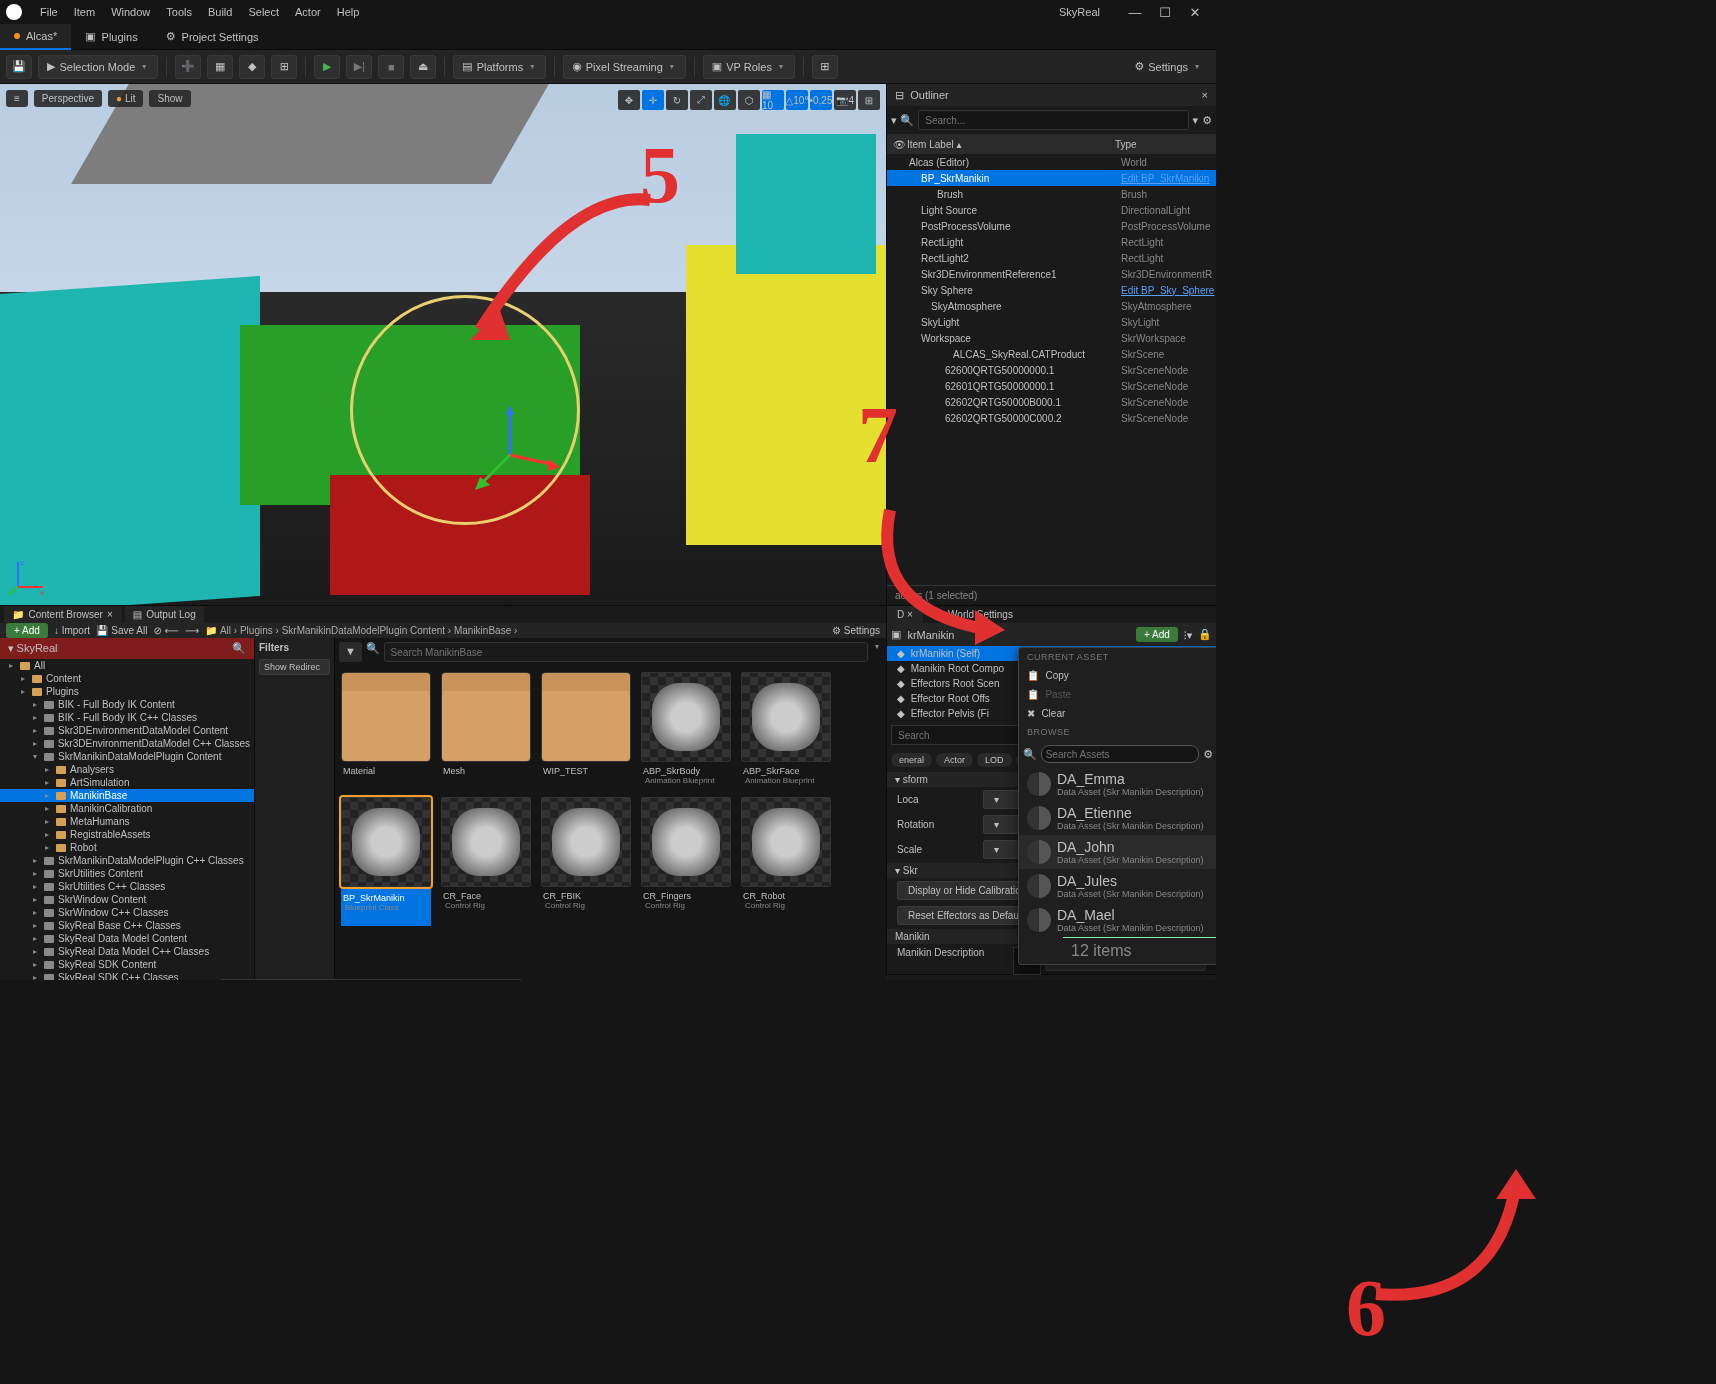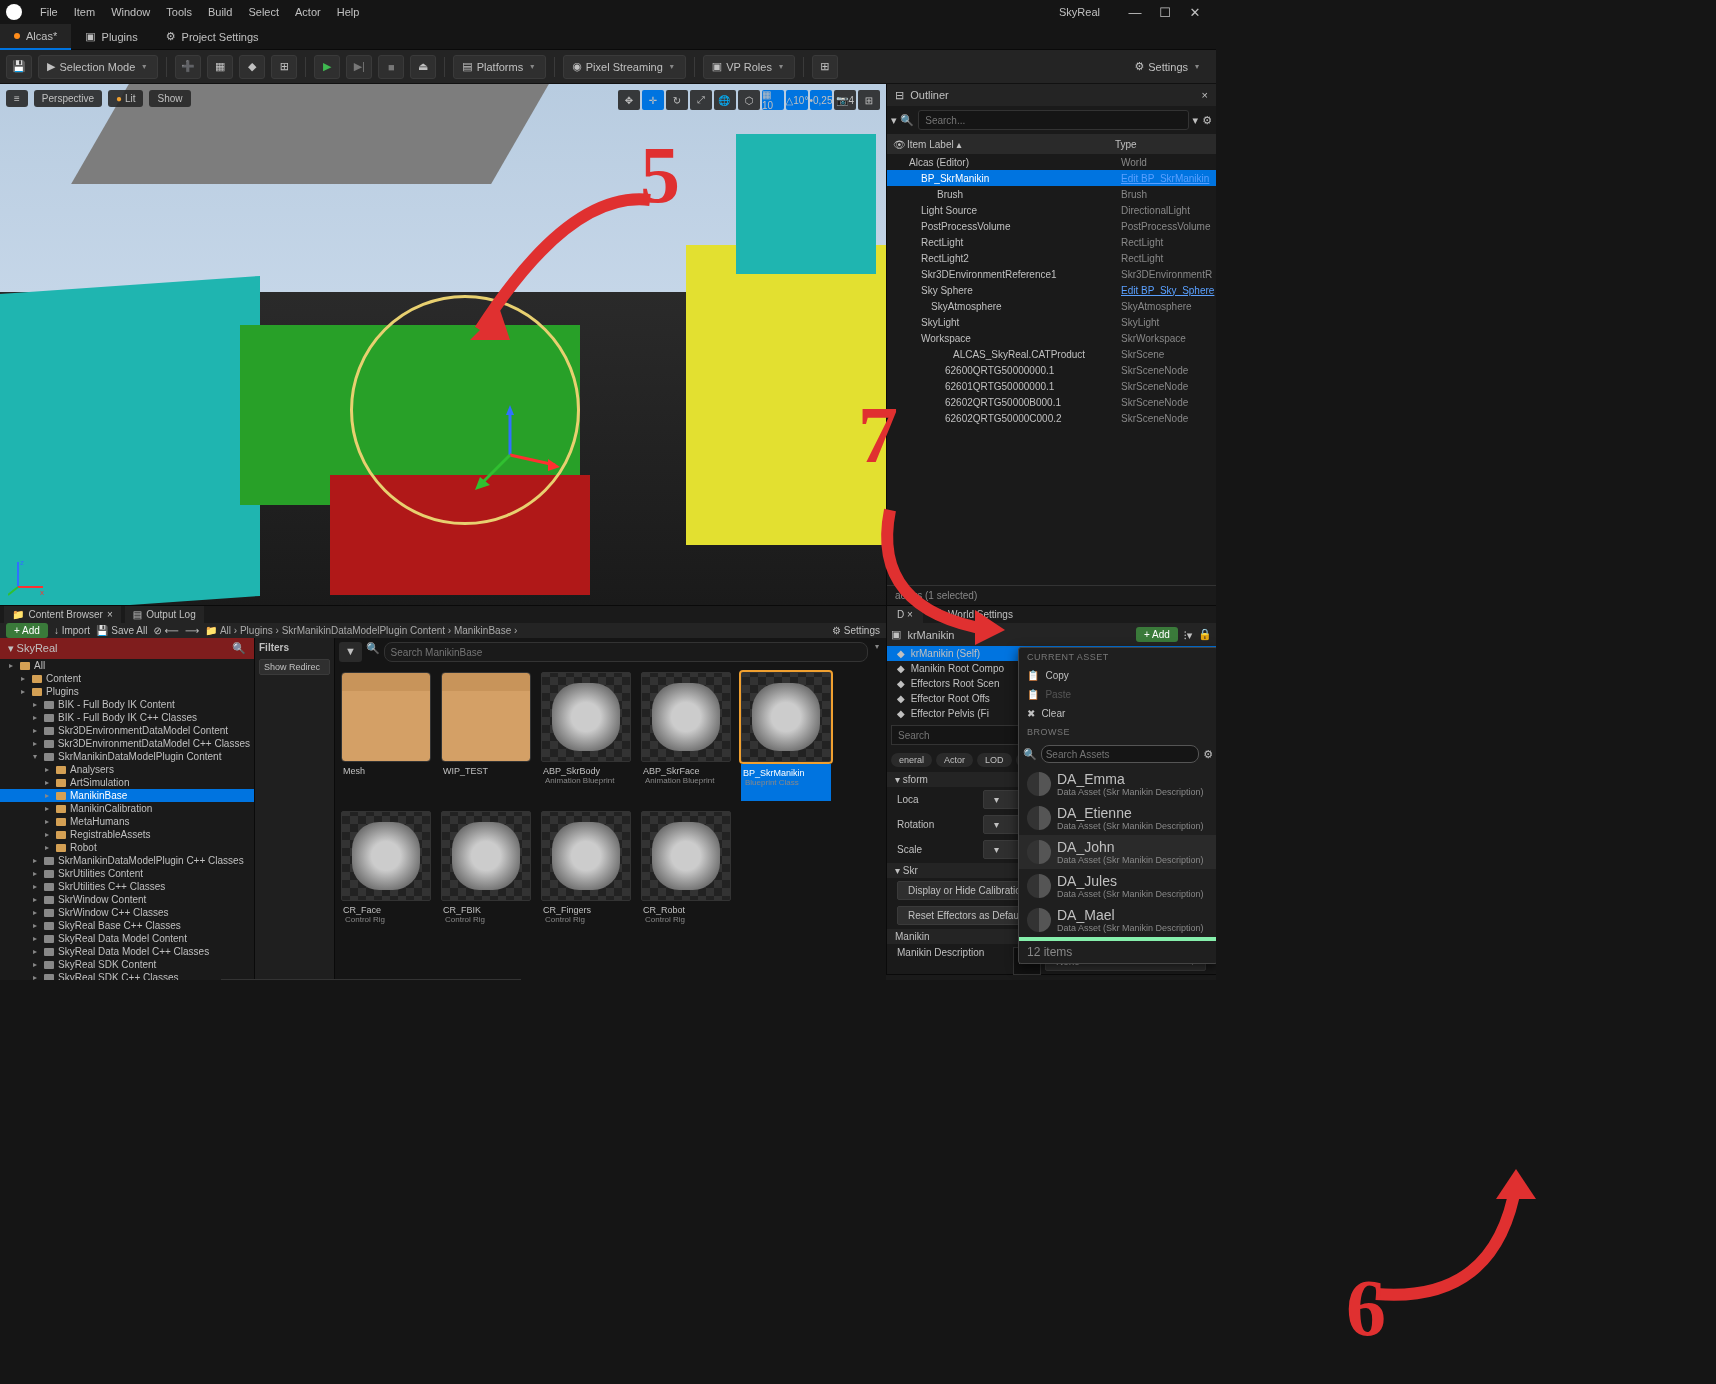--- a/index.html
+++ b/index.html
@@ -52,21 +52,21 @@
 .cb-body { flex: 1; display: flex; }
 .cb-tree { width: 255px; background: #1a1a1a; border-right: 1px solid #0a0a0a; overflow: hidden; }
 .cb-tree-head { display: flex; justify-content: space-between; padding: 4px 8px; background: #7f1d1d; }
 .cb-tree-item { padding: 1px 4px; font-size: 10px; display: flex; align-items: center; gap: 4px; white-space: nowrap; }
 .cb-tree-item.selected { background: #0074e0; color: #fff; }
 .folder-icon { width: 10px; height: 8px; background: #d4a054; border-radius: 1px; display: inline-block; }
 .folder-icon.plugin { background: #888; }
 .cb-filters { width: 80px; background: #1f1f1f; padding: 4px; border-right: 1px solid #0a0a0a; }
 .cb-grid { flex: 1; background: #151515; display: flex; flex-direction: column; }
 .cb-grid-search { padding: 4px; display: flex; gap: 4px; }
-.cb-grid-search input { flex: 1; background: #1a1a1a; border: 1px solid #333; height: 20px; padding: 0 6px; color: #888; border-radius: 8px; font-size: 10px; }
+.cb-grid-search input { flex: 1; background: #1a1a1a; border: 1px solid #333; height: 20px; padding: 0 6px; color: #888; border-radius: 3px; font-size: 10px; }
 .cb-grid-items { flex: 1; display: flex; flex-wrap: wrap; padding: 6px; gap: 10px; align-content: flex-start; overflow: hidden; }
 .asset { width: 90px; display: flex; flex-direction: column; gap: 2px; }
 .asset-thumb { width: 90px; height: 90px; background: #2a2a2a; border: 1px solid #333; border-radius: 2px; position: relative; overflow: hidden; }
 .asset-thumb.folder { background: linear-gradient(180deg, #c8945a 20%, #d4a066 20%); border-radius: 4px; }
 .asset-thumb.checker { background: repeating-conic-gradient(#333 0% 25%, #222 0% 50%) 0/16px 16px; }
 .asset-thumb.selected { outline: 2px solid #f0a030; }
 .asset-name { font-size: 9px; padding: 2px; overflow: hidden; white-space: nowrap; }
 .asset-type { font-size: 8px; color: #888; padding: 0 2px; }
 .cb-status { height: 18px; padding: 0 8px; display: flex; align-items: center; font-size: 10px; color: #888; }
 .cb-collections { height: 20px; padding: 0 8px; display: flex; align-items: center; justify-content: space-between; border-top: 1px solid #333; }
@@ -89,21 +89,21 @@
 .ap-header { font-size: 9px; color: #777; padding: 4px 8px; letter-spacing: 0.5px; }
 .ap-item { padding: 4px 8px; font-size: 10px; display: flex; gap: 6px; align-items: center; }
 .ap-item.disabled { color: #555; }
 .ap-search { padding: 4px; display: flex; gap: 4px; align-items: center; }
 .ap-search input { flex: 1; background: #151515; border: 1px solid #555; height: 18px; padding: 0 4px; font-size: 10px; color: #aaa; border-radius: 8px; }
 .ap-asset { display: flex; padding: 4px 8px; gap: 6px; align-items: center; }
 .ap-asset:hover, .ap-asset.highlight { background: #2a2a2a; }
 .ap-thumb { width: 24px; height: 24px; background: conic-gradient(#555 0 50%, #333 50% 100%); border-radius: 50%; }
 .ap-asset-name { font-size: 14px; }
 .ap-asset-type { font-size: 9px; color: #888; }
-.ap-footer { padding: 4px 8px; font-size: 12px; color: #888; border-top: 4px solid #86efac; }
+.ap-footer { padding: 4px 8px; font-size: 16px; color: #888; border-top: 1px solid #86efac; margin-left: 44px; }
 .statusbar { height: 26px; background: #1a1a1a; display: flex; align-items: center; padding: 0 6px; gap: 10px; border-top: 1px solid #0a0a0a; font-size: 10px; }
 .statusbar .spacer { flex: 1; }
 .cmd-input { background: #151515; border: 1px solid #333; height: 18px; width: 300px; padding: 0 6px; font-size: 10px; color: #666; }
 .annotation { position: absolute; color: #e03030; font-weight: 900; font-family: "Comic Sans MS", cursive; z-index: 200; pointer-events: none; }
 .annotation.num { font-size: 80px; }
 .arrow-svg { position: absolute; z-index: 199; pointer-events: none; }
 .caret { font-size: 8px; color: #888; width: 10px; display: inline-block; text-align: center; }
 </style>
 </head>
 <body>
@@ -500,20 +500,24 @@
       <div class="cb-grid">
         <div class="cb-grid-search">
           <span style="background:#2a2a2a;padding:3px 6px;border-radius:3px">▼</span>
           <span>🔍</span>
           <input placeholder="Search ManikinBase" style="">
           <span class="caret">▾</span>
         </div>
         <div class="cb-grid-items" id="cb-assets">
             <div class="asset">
               <div class="asset-thumb folder"></div>
+              <div class="asset-name" style="">Material</div>
+            </div>
+            <div class="asset">
+              <div class="asset-thumb folder"></div>
               <div class="asset-name" style="">Mesh</div>
             </div>
             <div class="asset">
               <div class="asset-thumb folder"></div>
               <div class="asset-name" style="">WIP_TEST</div>
             </div>
             <div class="asset">
               <div class="asset-thumb checker">
                 <div style="position:absolute;inset:10px;background:radial-gradient(circle,#ccc 30%,#666 80%);border-radius:40%"></div>
               </div>

